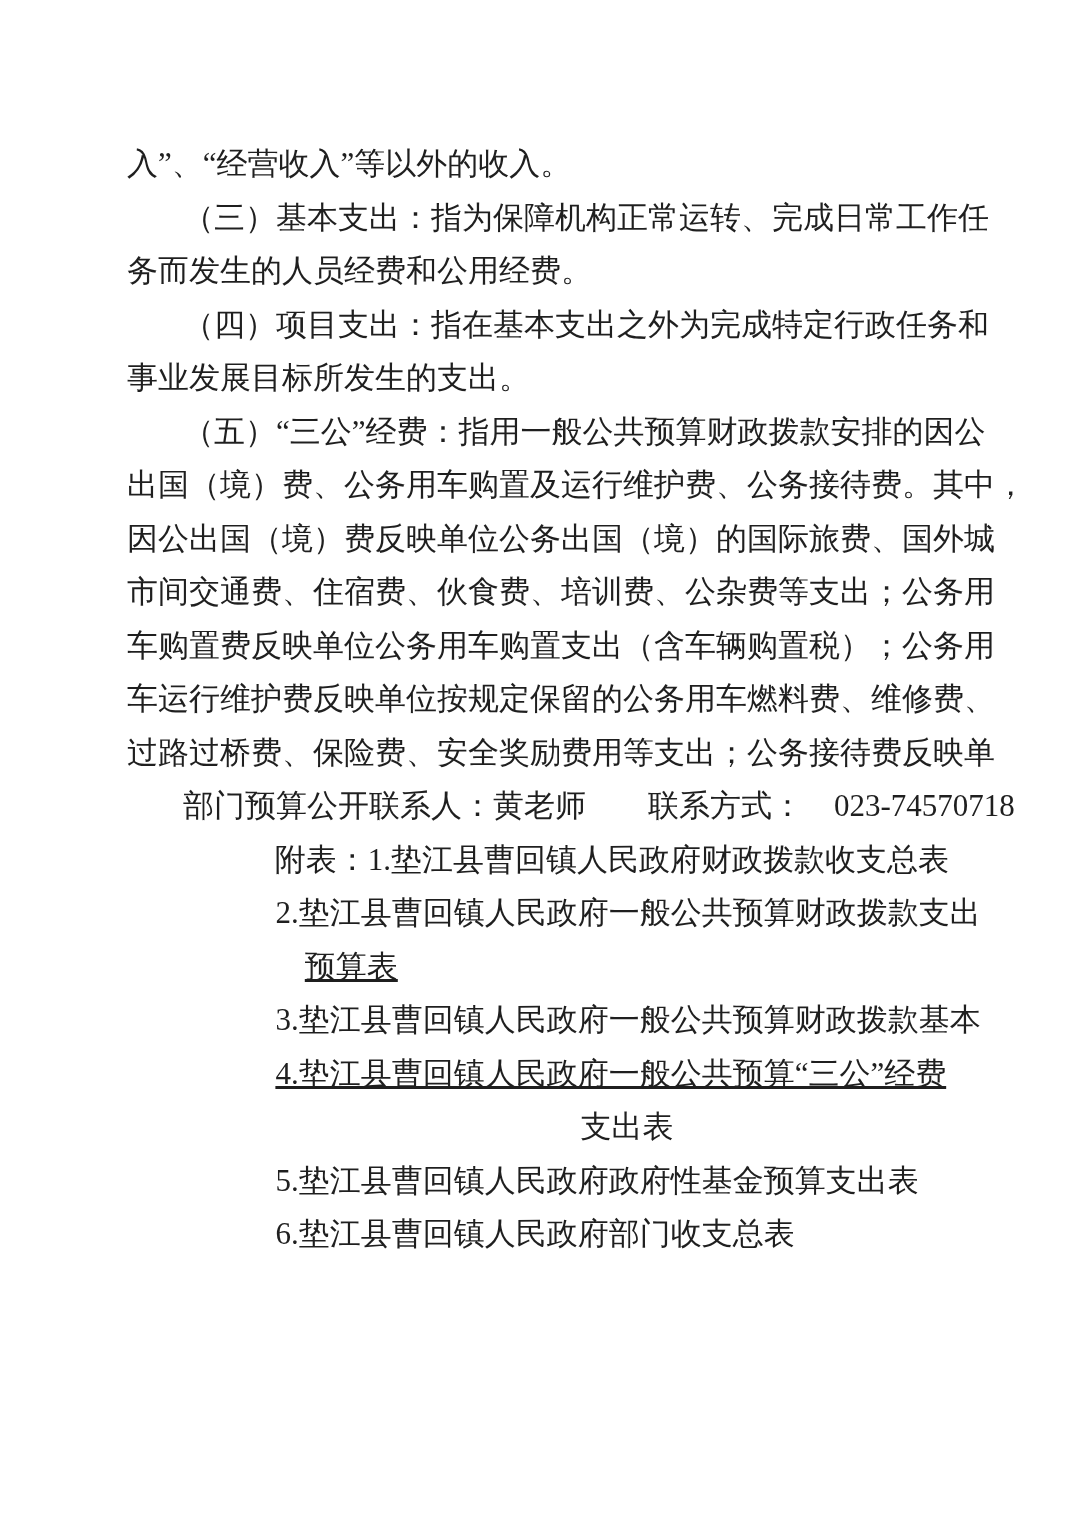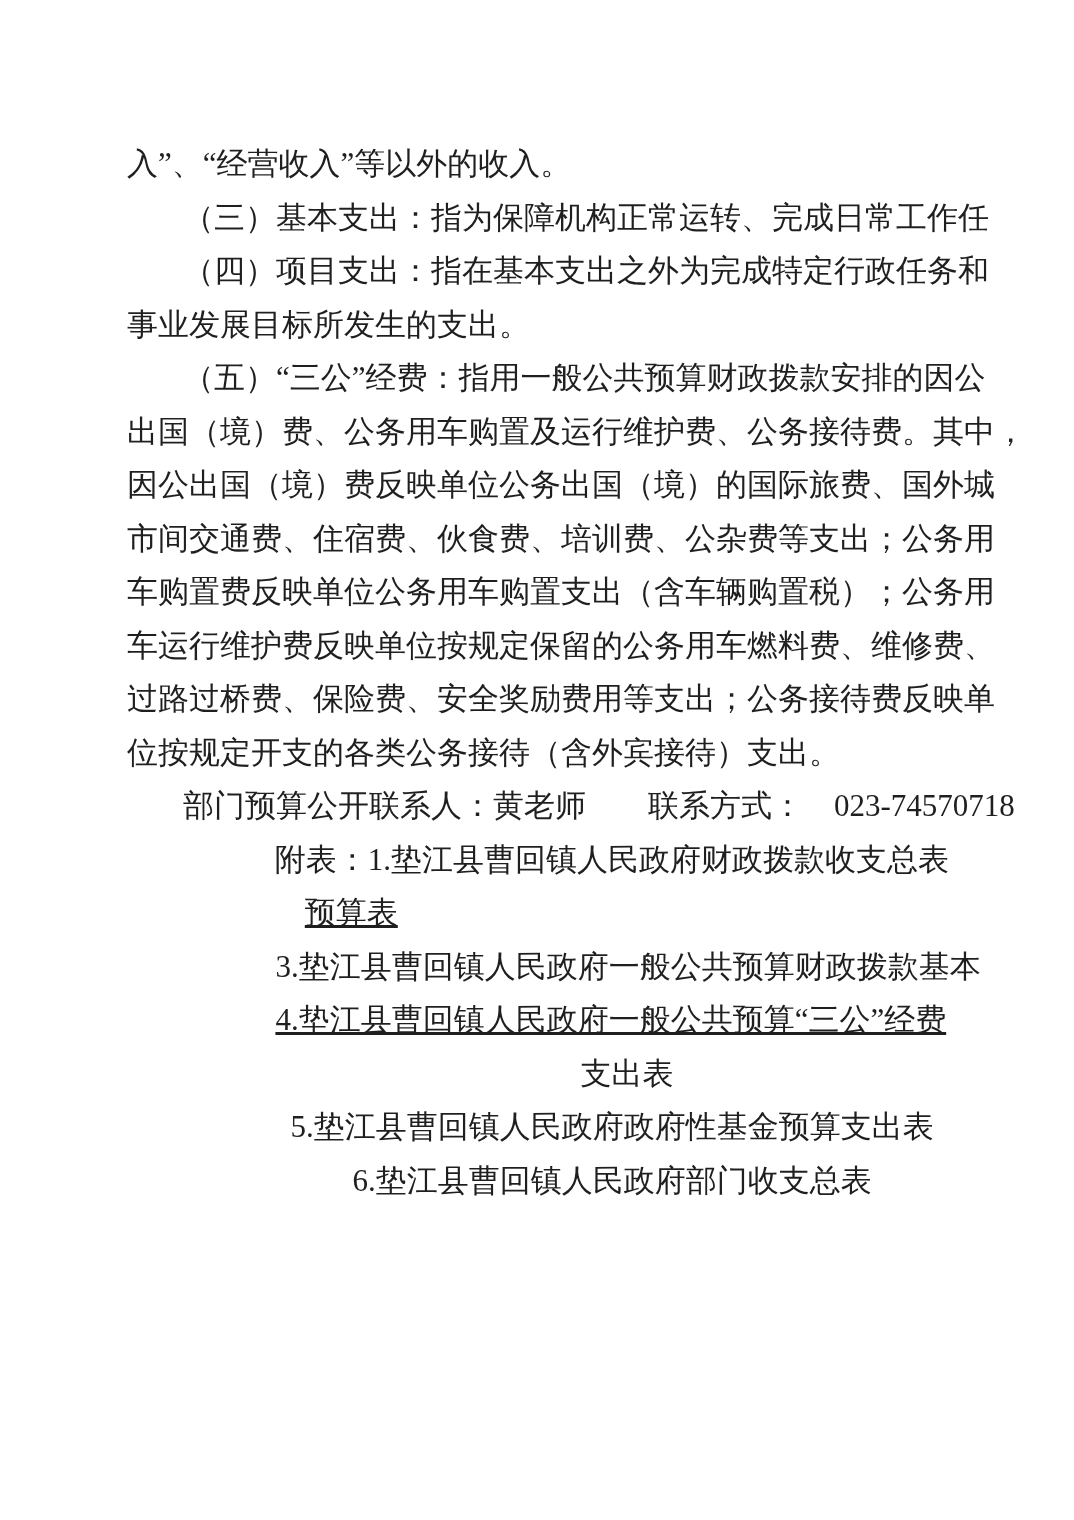--- a/index.html
+++ b/index.html
@@ -39,32 +39,33 @@
     line-height: 53.5px;
   }
 </style>
 </head>
 <body>
 
 <div class="page">
   <div class="text-block" style="color: rgb(31, 31, 31);">
       <div class="line">入”、“经营收入”等以外的收入。</div>
       <div class="line justify" style="padding-left: 56px;"><span>（</span><span>三</span><span>）</span><span>基</span><span>本</span><span>支</span><span>出</span><span>：</span><span>指</span><span>为</span><span>保</span><span>障</span><span>机</span><span>构</span><span>正</span><span>常</span><span>运</span><span>转</span><span>、</span><span>完</span><span>成</span><span>日</span><span>常</span><span>工</span><span>作</span><span>任</span></div>
+      <div class="line">务而发生的人员经费和公用经费。</div>
       <div class="line justify" style="padding-left: 56px;"><span>（</span><span>四</span><span>）</span><span>项</span><span>目</span><span>支</span><span>出</span><span>：</span><span>指</span><span>在</span><span>基</span><span>本</span><span>支</span><span>出</span><span>之</span><span>外</span><span>为</span><span>完</span><span>成</span><span>特</span><span>定</span><span>行</span><span>政</span><span>任</span><span>务</span><span>和</span></div>
       <div class="line">事业发展目标所发生的支出。</div>
       <div class="line justify" style="padding-left: 56px;"><span>（</span><span>五</span><span>）</span><span>“</span><span>三</span><span>公</span><span>”</span><span>经</span><span>费</span><span>：</span><span>指</span><span>用</span><span>一</span><span>般</span><span>公</span><span>共</span><span>预</span><span>算</span><span>财</span><span>政</span><span>拨</span><span>款</span><span>安</span><span>排</span><span>的</span><span>因</span><span>公</span></div>
       <div class="line justify"><span>出</span><span>国</span><span>（</span><span>境</span><span>）</span><span>费</span><span>、</span><span>公</span><span>务</span><span>用</span><span>车</span><span>购</span><span>置</span><span>及</span><span>运</span><span>行</span><span>维</span><span>护</span><span>费</span><span>、</span><span>公</span><span>务</span><span>接</span><span>待</span><span>费</span><span>。</span><span>其</span><span>中</span><span>，</span></div>
       <div class="line justify"><span>因</span><span>公</span><span>出</span><span>国</span><span>（</span><span>境</span><span>）</span><span>费</span><span>反</span><span>映</span><span>单</span><span>位</span><span>公</span><span>务</span><span>出</span><span>国</span><span>（</span><span>境</span><span>）</span><span>的</span><span>国</span><span>际</span><span>旅</span><span>费</span><span>、</span><span>国</span><span>外</span><span>城</span></div>
       <div class="line justify"><span>市</span><span>间</span><span>交</span><span>通</span><span>费</span><span>、</span><span>住</span><span>宿</span><span>费</span><span>、</span><span>伙</span><span>食</span><span>费</span><span>、</span><span>培</span><span>训</span><span>费</span><span>、</span><span>公</span><span>杂</span><span>费</span><span>等</span><span>支</span><span>出</span><span>；</span><span>公</span><span>务</span><span>用</span></div>
       <div class="line justify"><span>车</span><span>购</span><span>置</span><span>费</span><span>反</span><span>映</span><span>单</span><span>位</span><span>公</span><span>务</span><span>用</span><span>车</span><span>购</span><span>置</span><span>支</span><span>出</span><span>（</span><span>含</span><span>车</span><span>辆</span><span>购</span><span>置</span><span>税</span><span>）</span><span>；</span><span>公</span><span>务</span><span>用</span></div>
       <div class="line justify"><span>车</span><span>运</span><span>行</span><span>维</span><span>护</span><span>费</span><span>反</span><span>映</span><span>单</span><span>位</span><span>按</span><span>规</span><span>定</span><span>保</span><span>留</span><span>的</span><span>公</span><span>务</span><span>用</span><span>车</span><span>燃</span><span>料</span><span>费</span><span>、</span><span>维</span><span>修</span><span>费</span><span>、</span></div>
       <div class="line justify"><span>过</span><span>路</span><span>过</span><span>桥</span><span>费</span><span>、</span><span>保</span><span>险</span><span>费</span><span>、</span><span>安</span><span>全</span><span>奖</span><span>励</span><span>费</span><span>用</span><span>等</span><span>支</span><span>出</span><span>；</span><span>公</span><span>务</span><span>接</span><span>待</span><span>费</span><span>反</span><span>映</span><span>单</span></div>
-      <div class="line">位按规定开支的各类公务接待（含外宾接待）支出。</div>
       <div class="line" style="padding-left: 56px;">部门预算公开联系人：黄老师　　联系方式：　023-74570718</div>
       <div class="line" style="padding-left: 56px; text-align: right;">附表：1.垫江县曹回镇人民政府财政拨款收支总表</div>
+      <div class="line" style="padding-left: 148.4px;">2.垫江县曹回镇人民政府一般公共预算财政拨款支出</div>
       <div class="line" style="padding-left: 177.8px; text-decoration: underline;">预算表</div>
       <div class="line" style="padding-left: 148.4px;">3.垫江县曹回镇人民政府一般公共预算财政拨款基本</div>
       <div class="line" style="padding-left: 148.4px; text-decoration: underline;">4.垫江县曹回镇人民政府一般公共预算“三公”经费</div>
       <div class="line" style="padding-left: 177.8px; text-align: center;">支出表</div>
-      <div class="line" style="padding-left: 148.4px; text-align: center;">5.垫江县曹回镇人民政府政府性基金预算支出表</div>
-      <div class="line" style="padding-left: 148.4px; text-align: center;">6.垫江县曹回镇人民政府部门收支总表</div>
+      <div class="line" style="padding-left: 148.4px;">5.垫江县曹回镇人民政府政府性基金预算支出表</div>
+      <div class="line" style="padding-left: 148.4px;">6.垫江县曹回镇人民政府部门收支总表</div>
     </div>
 </div>
 
 </body></html>

